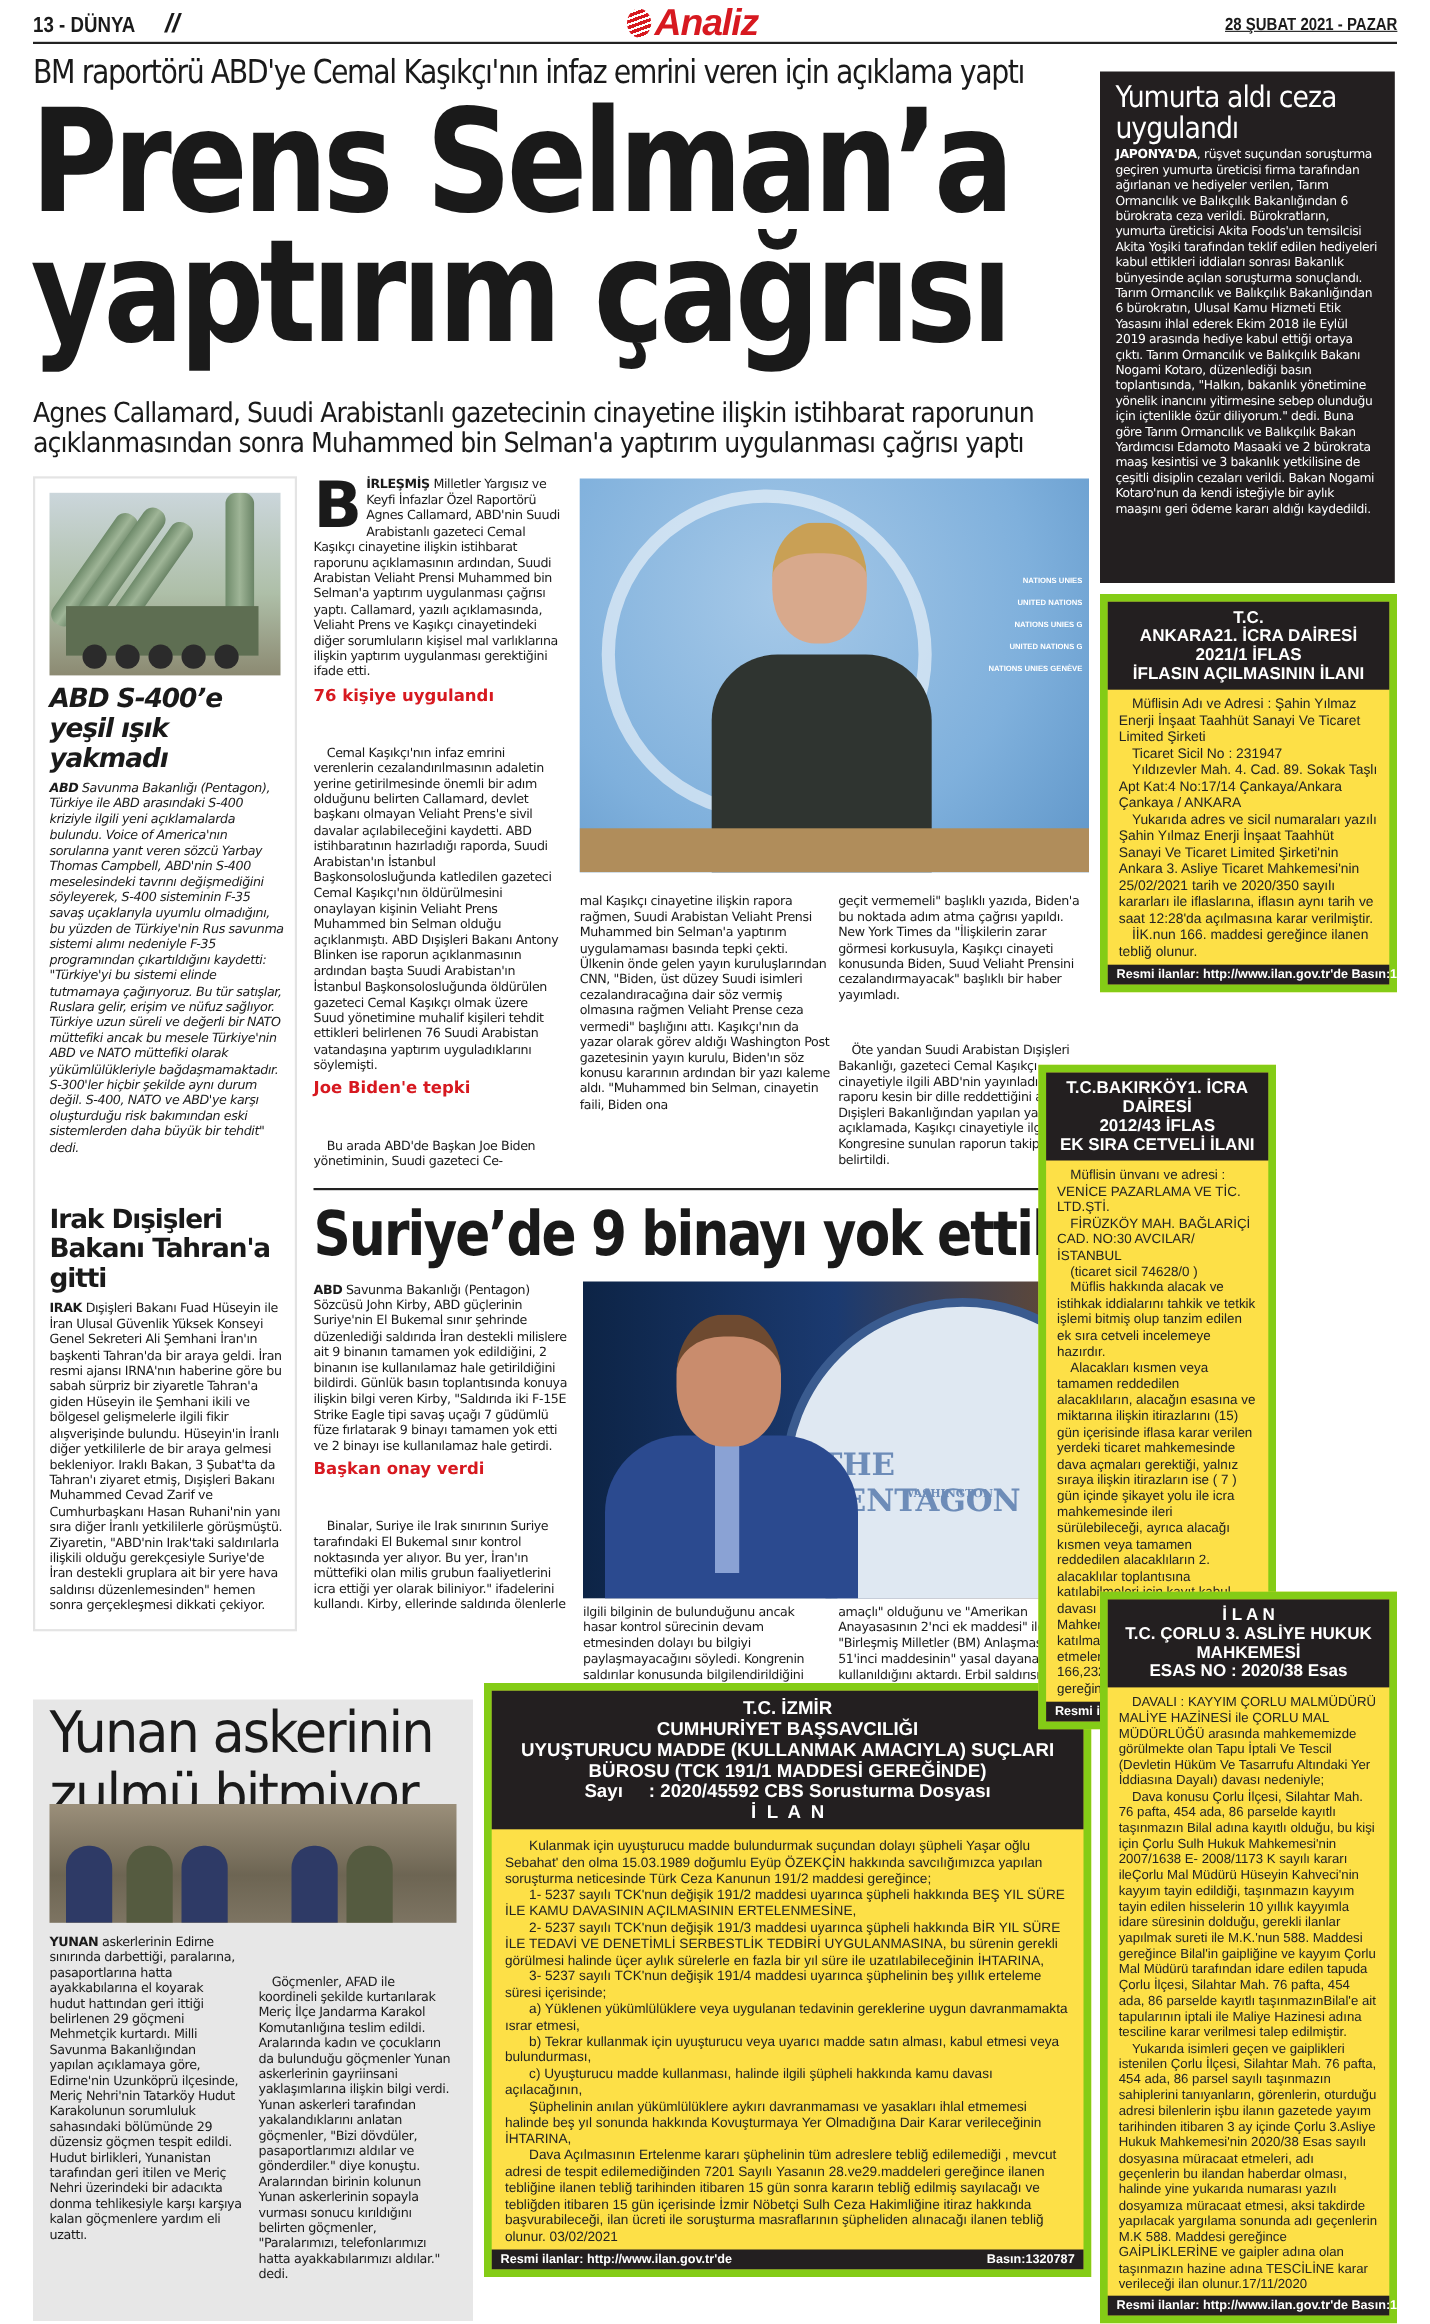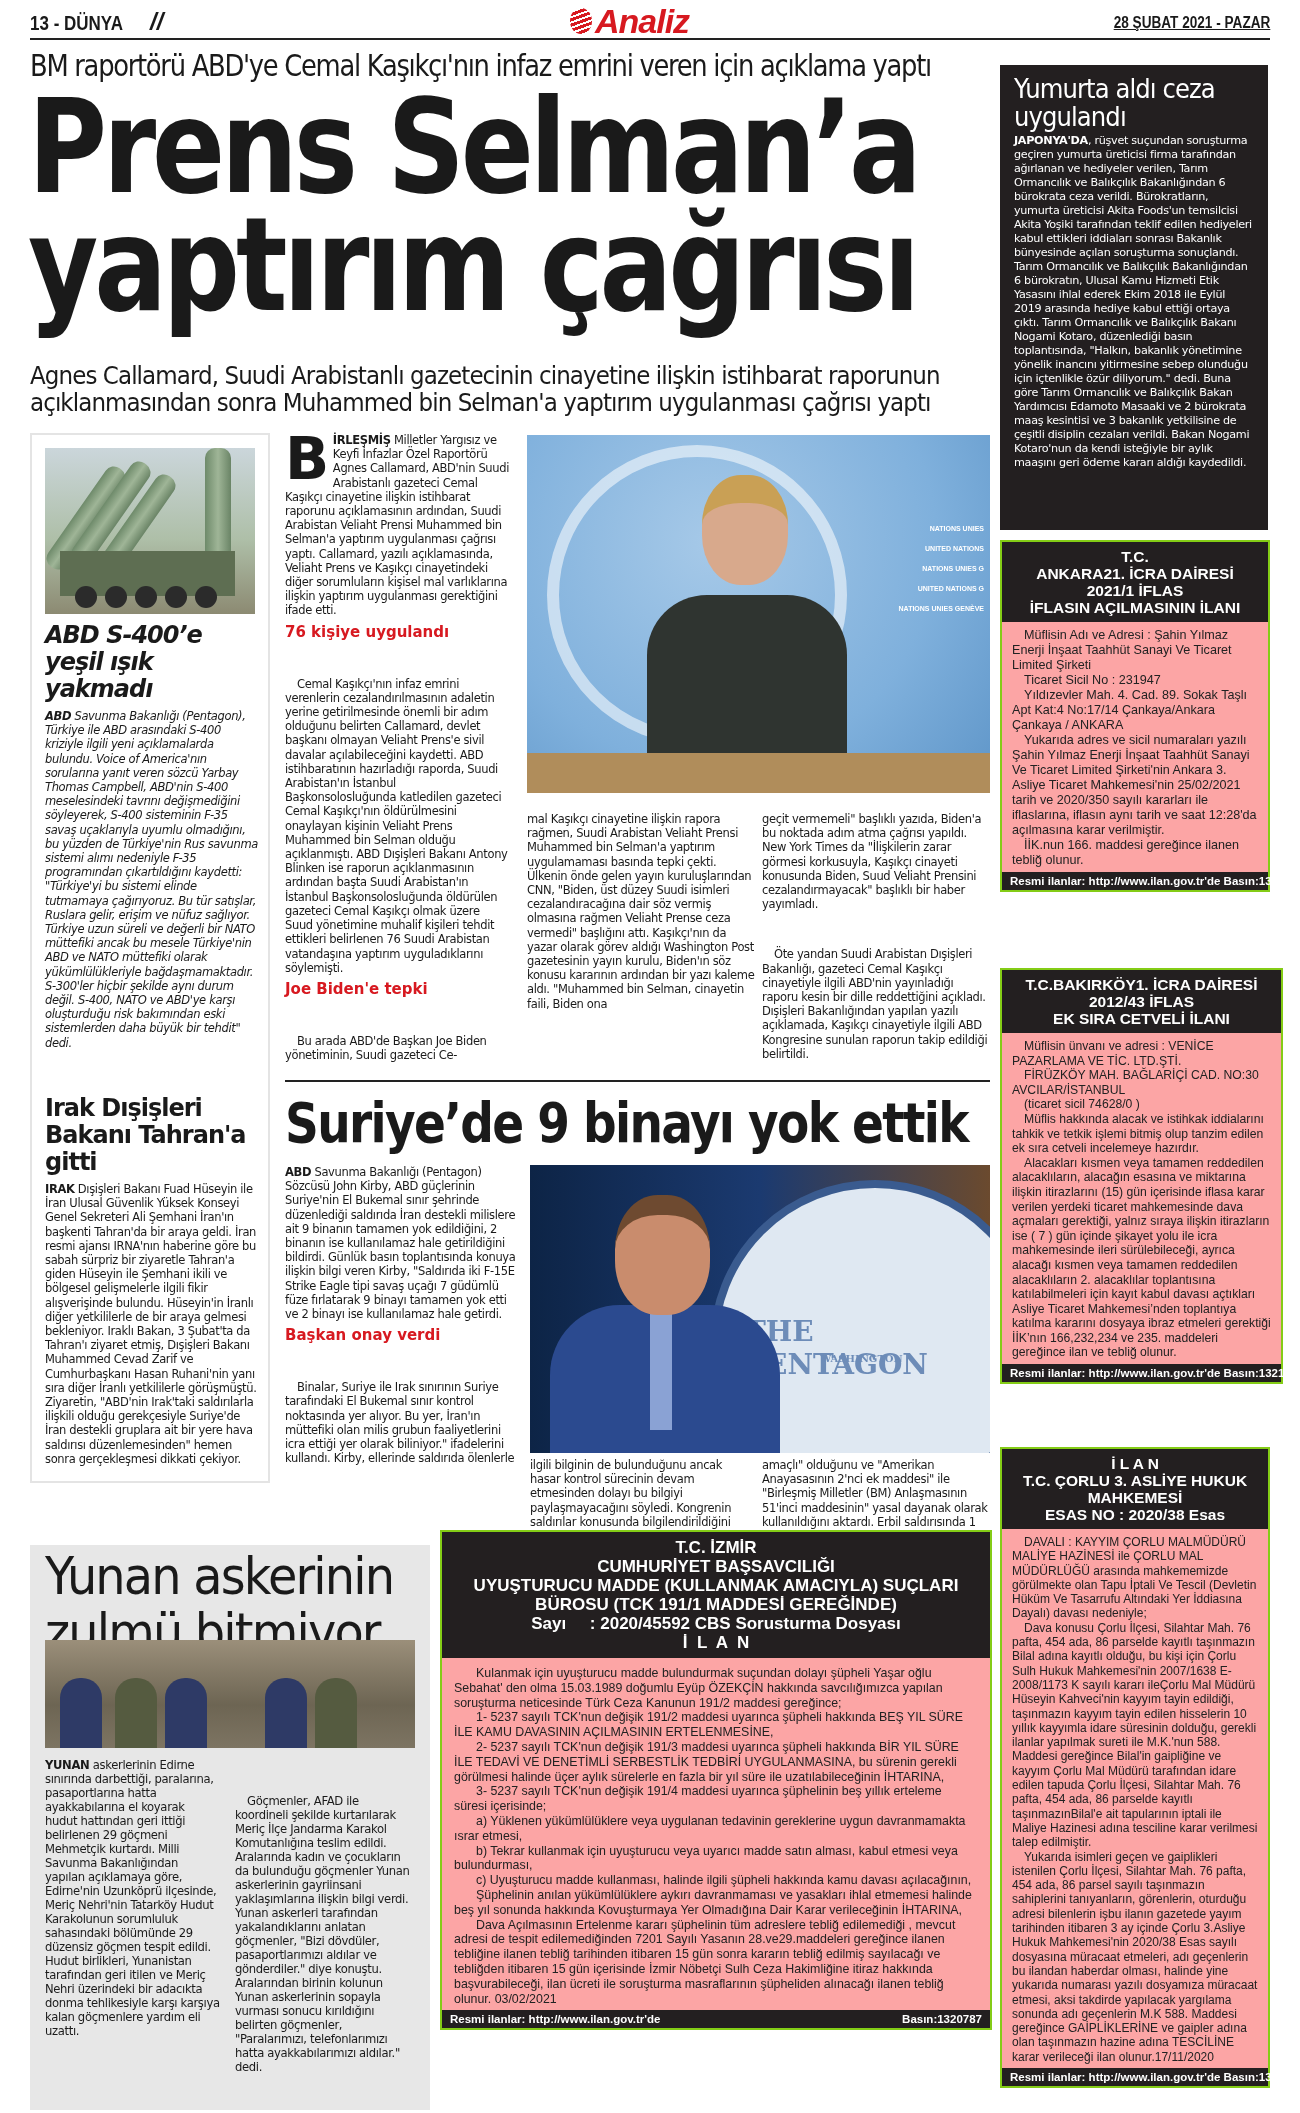--- a/index.html
+++ b/index.html
@@ -48,21 +48,21 @@
   .kirby-tie { position: absolute; left: 120px; top: 145px; width: 22px; height: 120px; background: #8aa2d4; }
 
   .greek-photo { left: 45px; top: 1640px; width: 370px; height: 108px; background: linear-gradient(180deg,#9b8f7a,#6d6553 60%,#7d7462); overflow: hidden; }
   .soldier { position: absolute; bottom: 0; width: 42px; height: 70px; border-radius: 20px 20px 0 0; }
 
   
   .rbox-dark { left: 1000px; top: 65px; width: 268px; height: 465px; background: #231f20; color: #fff; padding: 10px 14px; }
   .rbox-dark h2 { font: 27px "DejaVu Sans", sans-serif; letter-spacing: -1px; line-height: 28px; transform: scaleX(0.9); transform-origin: left; white-space: nowrap; margin-bottom: 3px; }
   .rbox-dark p { font-size: 11.2px; line-height: 14px; letter-spacing: -0.3px; }
 
-  .notice { border: 2px solid #84cc16; background: #fca5a5; }
+  .notice { border: 7px solid #84cc16; background: #fde047; }
   .notice-head { background: #231f20; color: #fff; text-align: center; font: bold 15.5px "Liberation Sans", sans-serif; line-height: 17px; padding: 6px 4px; }
   .notice-body { font: 12.6px "Liberation Sans", sans-serif; line-height: 15px; padding: 6px 10px 4px; color: #222; }
   .notice-body p { text-indent: 12px; }
   .notice-foot { background: #231f20; color: #fff; font: bold 11.5px "Liberation Sans", sans-serif; padding: 3px 8px; white-space: nowrap; transform-origin: left; }
   .izmir .notice-head { font-size: 17px; line-height: 19px; }
   .izmir .notice-body { font-size: 12.4px; line-height: 14.8px; padding: 8px 12px 4px; }
   .izmir .notice-body p { text-indent: 22px; }
   .foot-row { display: flex; justify-content: space-between; }
 
   .rule { background: #e7e7e7; }
@@ -216,21 +216,21 @@
   <div class="notice-body">
     <p>Müflisin Adı ve Adresi : Şahin Yılmaz Enerji İnşaat Taahhüt Sanayi Ve Ticaret Limited Şirketi</p>
     <p>Ticaret Sicil No : 231947</p>
     <p>Yıldızevler Mah. 4. Cad. 89. Sokak Taşlı Apt Kat:4 No:17/14 Çankaya/Ankara Çankaya / ANKARA</p>
     <p>Yukarıda adres ve sicil numaraları yazılı Şahin Yılmaz Enerji İnşaat Taahhüt Sanayi Ve Ticaret Limited Şirketi'nin Ankara 3. Asliye Ticaret Mahkemesi'nin 25/02/2021 tarih ve 2020/350 sayılı kararları ile iflaslarına, iflasın aynı tarih ve saat 12:28'da açılmasına karar verilmiştir.</p>
     <p>İİK.nun 166. maddesi gereğince ilanen tebliğ olunur.</p>
   </div>
   <div class="notice-foot">Resmi ilanlar: http://www.ilan.gov.tr'de Basın:1321467</div>
 </div>
 
-<div class="abs notice" style="left:1000px;top:968px;width:283px;">
+<div class="abs notice" style="left:944px;top:968px;width:216px;">
   <div class="notice-head">
     <div>T.C.BAKIRKÖY1. İCRA DAİRESİ</div>
     <div>2012/43 İFLAS</div>
     <div>EK SIRA CETVELİ İLANI</div>
   </div>
   <div class="notice-body" style="font-size:12.2px;line-height:14.6px;">
     <p>Müflisin ünvanı ve adresi : VENİCE PAZARLAMA VE TİC. LTD.ŞTİ.</p>
     <p>FİRÜZKÖY MAH. BAĞLARİÇİ CAD. NO:30 AVCILAR/İSTANBUL</p>
     <p>(ticaret sicil 74628/0 )</p>
     <p>Müflis hakkında alacak ve istihkak iddialarını tahkik ve tetkik işlemi bitmiş olup tanzim edilen ek sıra cetveli incelemeye hazırdır.</p>

